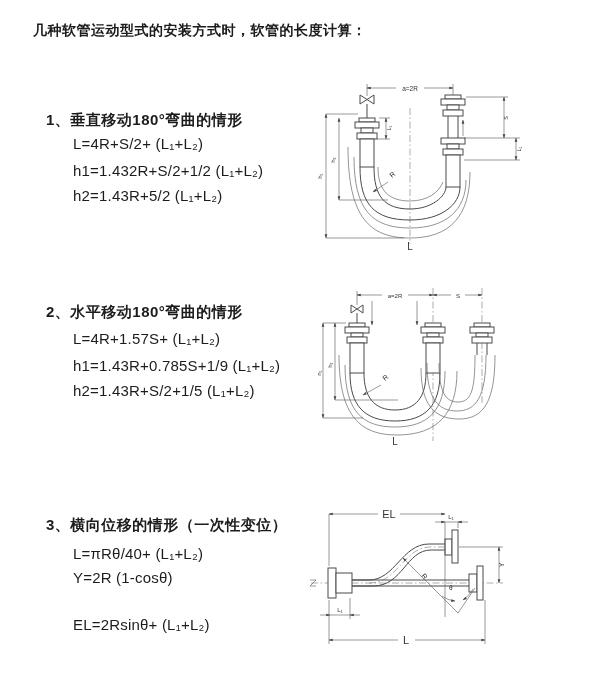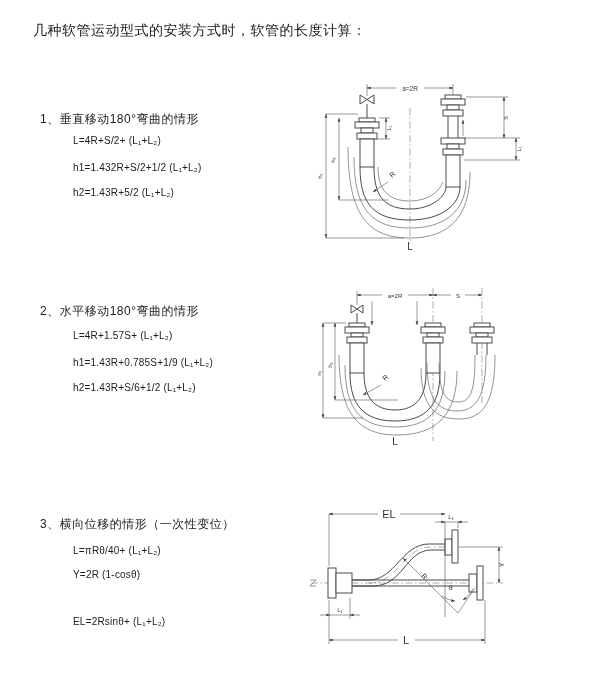--- a/index.html
+++ b/index.html
@@ -1,29 +1,29 @@
 <!DOCTYPE html>
 <html><head>
 <meta charset="utf-8">
 <style>
   html,body{margin:0;padding:0;}
   body{
     width:600px;height:675px;position:relative;background:#ffffff;
     font-family:"Liberation Sans","DejaVu Sans",sans-serif;color:#1c1c1c;overflow:hidden;
   }
   .title{
-    position:absolute;left:33px;top:22px;font-size:14px;font-weight:normal;
+    position:absolute;left:33px;top:22px;font-size:14px;font-weight:bold;
     letter-spacing:0.5px;white-space:nowrap;
   }
   .heading{
-    position:absolute;left:40px;font-size:12px;font-weight:normal;
+    position:absolute;left:46px;font-size:15px;font-weight:bold;
     letter-spacing:0.5px;white-space:nowrap;
   }
   .formula{
-    position:absolute;left:73px;font-size:10px;letter-spacing:0.2px;white-space:nowrap;
+    position:absolute;left:73px;font-size:15px;letter-spacing:0.2px;white-space:nowrap;
   }
   .diag{position:absolute;}
   
   .s  {stroke:#4a4a4a;stroke-width:1;fill:none;}
   .d  {stroke:#555;stroke-width:0.6;fill:none;}
   .cl {stroke:#777;stroke-width:0.6;fill:none;stroke-dasharray:7 2.5 1.5 2.5;}
   .ph {stroke:#666;stroke-width:0.7;fill:none;}
   .fl {fill:#ffffff;stroke:#4a4a4a;stroke-width:1;}
   .vt {fill:#ffffff;stroke:#4a4a4a;stroke-width:1;}
   text.lbl{fill:#333;font-family:"Liberation Sans","DejaVu Sans",sans-serif;}
@@ -34,21 +34,21 @@
 <div class="title">几种软管运动型式的安装方式时，软管的长度计算：</div>
 
 <div class="heading" style="top:111px">1、垂直移动180°弯曲的情形</div>
 <div class="formula" style="top:135px">L=4R+S/2+ (L₁+L₂)</div>
 <div class="formula" style="top:162px">h1=1.432R+S/2+1/2 (L₁+L₂)</div>
 <div class="formula" style="top:187px">h2=1.43R+5/2 (L₁+L₂)</div>
 
 <div class="heading" style="top:303px">2、水平移动180°弯曲的情形</div>
 <div class="formula" style="top:330px">L=4R+1.57S+ (L₁+L₂)</div>
 <div class="formula" style="top:357px">h1=1.43R+0.785S+1/9 (L₁+L₂)</div>
-<div class="formula" style="top:382px">h2=1.43R+S/6+1/2 (L₁+L₂)</div>
+<div class="formula" style="top:382px">h2=1.43R+S/2+1/5 (L₁+L₂)</div>
 
 <div class="heading" style="top:516px">3、横向位移的情形（一次性变位）</div>
 <div class="formula" style="top:545px">L=πRθ/40+ (L₁+L₂)</div>
 <div class="formula" style="top:569px">Y=2R (1-cosθ)</div>
 <div class="formula" style="top:616px">EL=2Rsinθ+ (L₁+L₂)</div>
 
 <svg class="diag" style="left:318px;top:72px" width="212" height="184" viewBox="0 0 212 184">
   <defs>
     <marker id="arr1" viewBox="0 0 10 10" refX="9" refY="5" markerWidth="7" markerHeight="7" orient="auto-start-reverse">
       <path d="M0,1.8 L10,5 L0,8.2 Z" fill="#444"></path>

